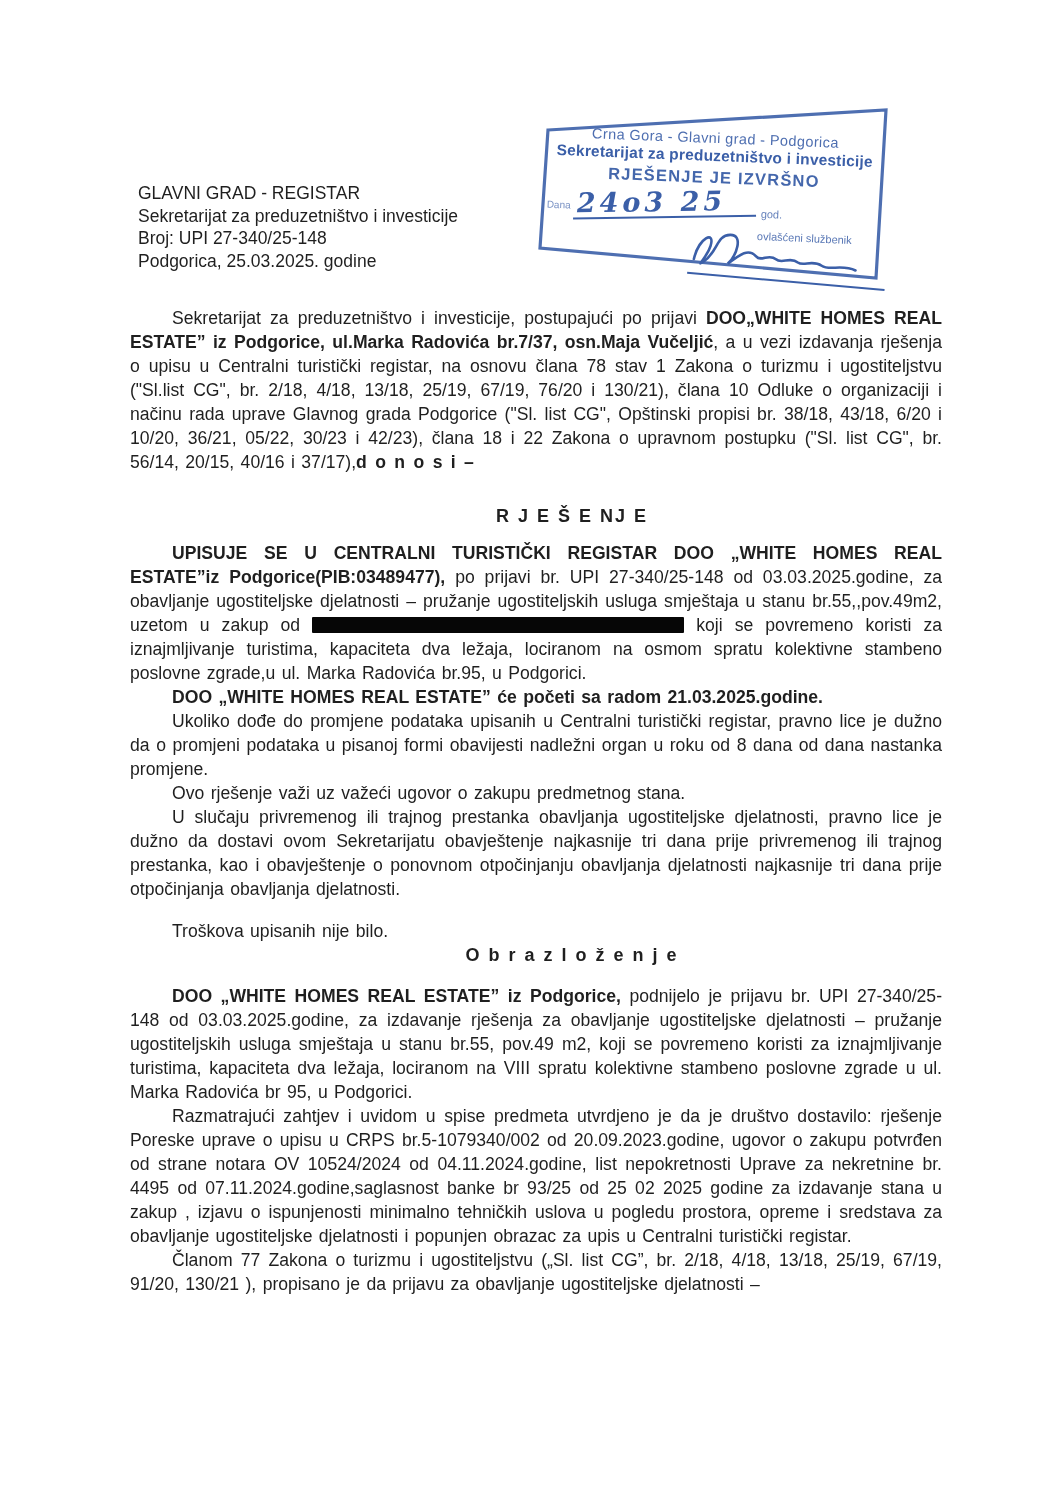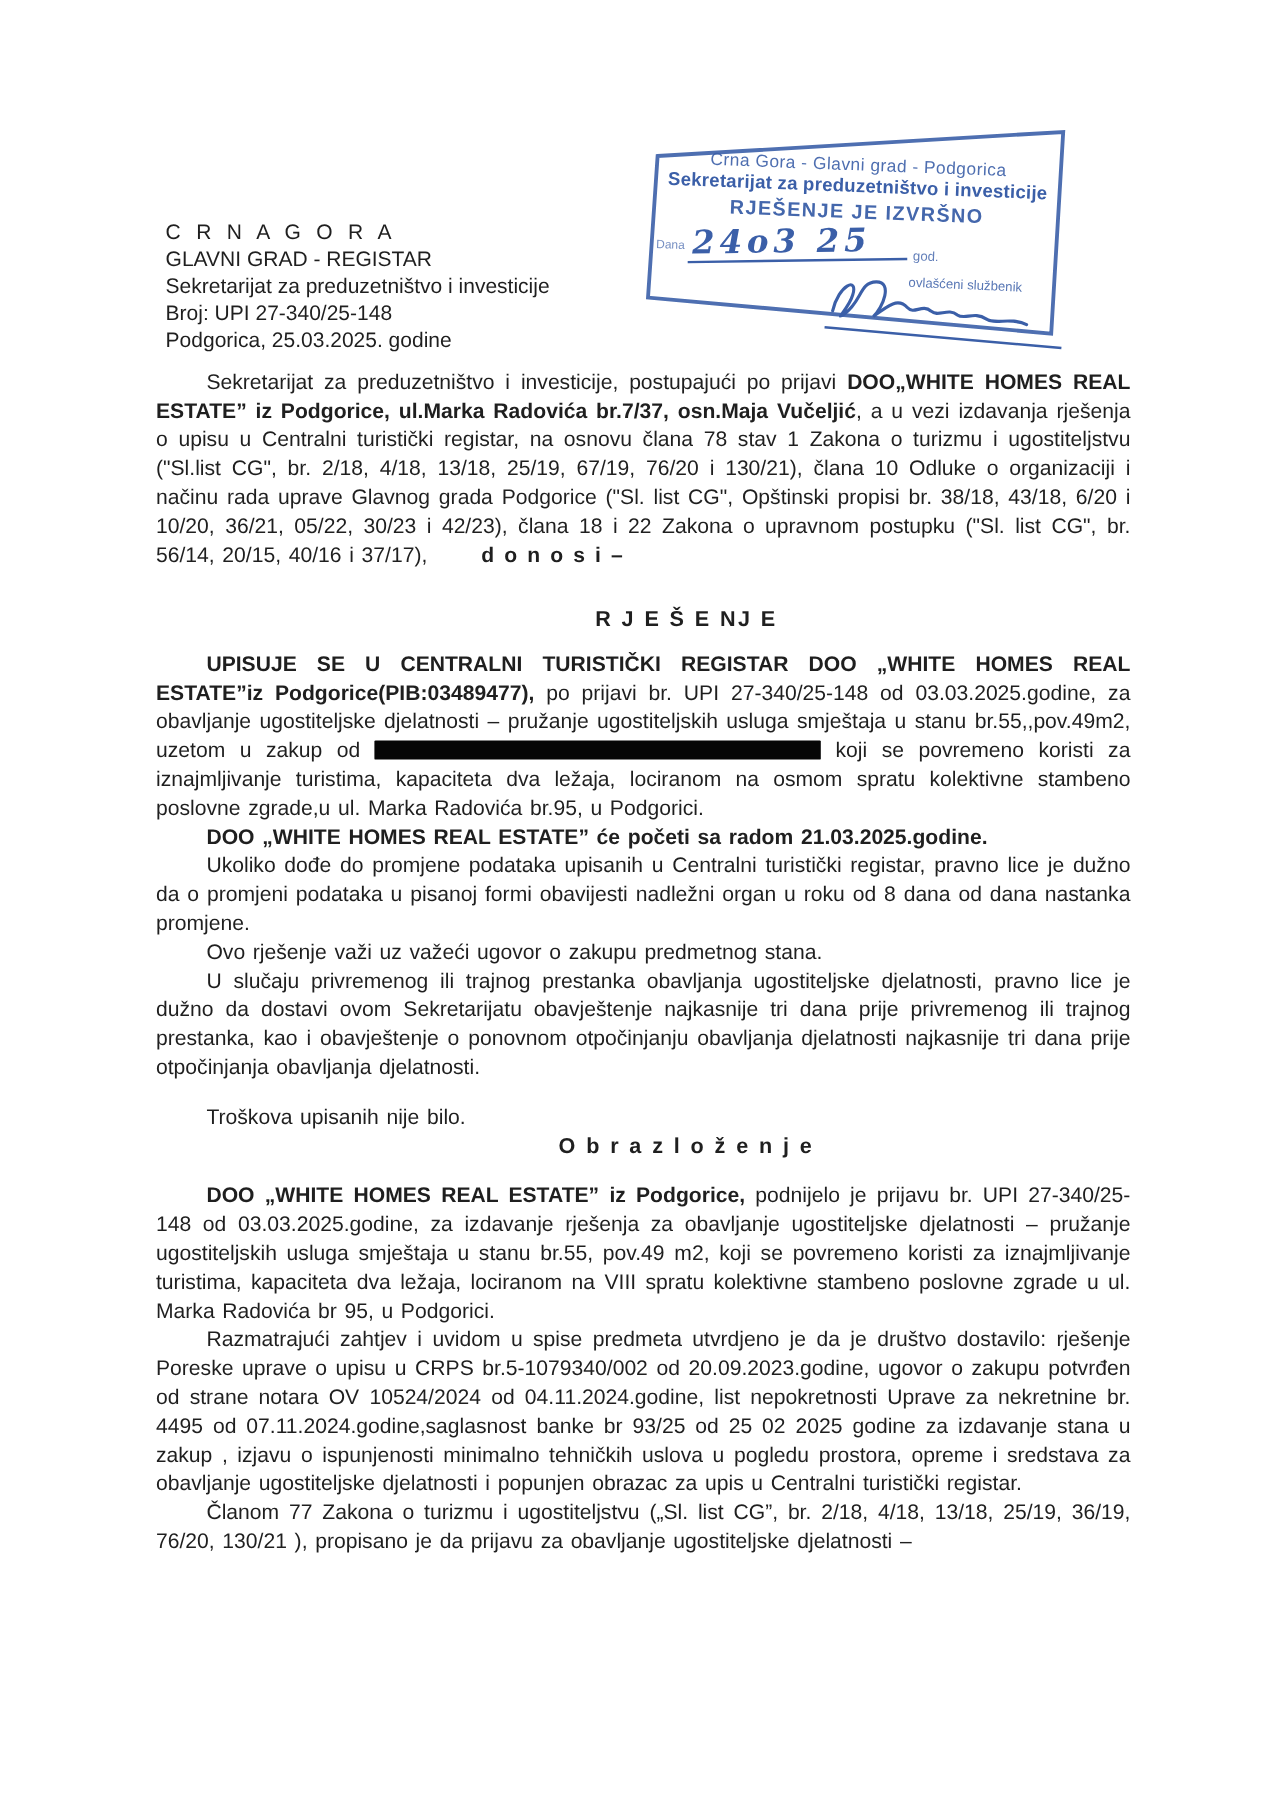--- a/index.html
+++ b/index.html
@@ -28,34 +28,33 @@
     transform:rotate(-3deg);border-bottom:2px solid currentColor;
     padding:0 30px 1px 4px;margin-left:2px;white-space:nowrap;
   }
   .stamp-god{font-size:11px;opacity:.8;padding-bottom:2px;margin-left:5px;}
   .stamp-officer{position:absolute;right:46px;top:126px;font-size:11px;opacity:.85;transform:rotate(2.5deg);}
   .stamp-sig{position:absolute;left:148px;top:122px;transform:rotate(3deg);}
   
   .doc-body{position:absolute;left:130px;top:306px;width:812px;font-size:17.6px;line-height:24px;text-align:justify;}
   .para{margin:0;text-indent:42px;word-spacing:1.5px;}
   .b{font-weight:bold;}
-  .spaced{letter-spacing:1px;margin-left:45px;}
+  .spaced{letter-spacing:1px;}
   .head{font-weight:bold;text-align:center;font-size:18px;letter-spacing:2px;transform:translateX(36px);}
   .head1{margin:30px 0 13px;}
   .head2{margin:0 0 17px;}
   .costs{margin-top:18px;}
   .redaction{display:inline-block;width:372px;height:16px;background:var(--redaction);vertical-align:-2px;border-radius:1px;}
 </style>
 </head>
 <body>
 
 <div class="page">
 
   <div class="letterhead">
-    <div class="lh-country">C R N A   G O R A</div>
     <div>GLAVNI GRAD - REGISTAR</div>
     <div>Sekretarijat za preduzetništvo i investicije</div>
     <div>Broj: UPI 27-340/25-148</div>
     <div>Podgorica, 25.03.2025. godine</div>
   </div>
 
   <div class="stamp">
     <svg class="stamp-border" width="362" height="182" viewBox="0 0 362 182">
       <polygon points="12,24 350,4 340,172 4,142" fill="none" stroke="currentColor" stroke-width="3.2" opacity="0.9"></polygon>
     </svg>
@@ -93,16 +92,16 @@
     <p class="para">U slučaju privremenog ili trajnog prestanka obavljanja ugostiteljske djelatnosti, pravno lice je dužno da dostavi ovom Sekretarijatu obavještenje najkasnije tri dana prije privremenog ili trajnog prestanka, kao i obavještenje o ponovnom otpočinjanju obavljanja djelatnosti najkasnije tri dana prije otpočinjanja obavljanja djelatnosti.</p>
 
     <p class="para costs">Troškova upisanih nije bilo.</p>
 
     <h2 class="head head2">O b r a z l o ž e n j e</h2>
 
     <p class="para"><span class="b">DOO „WHITE HOMES REAL ESTATE” iz Podgorice,</span><span> podnijelo je prijavu br. UPI 27-340/25-148 od 03.03.2025.godine, za izdavanje rješenja za obavljanje ugostiteljske djelatnosti – pružanje ugostiteljskih usluga smještaja u stanu br.55, pov.49 m2, koji se povremeno koristi za iznajmljivanje turistima, kapaciteta dva ležaja, lociranom na VIII spratu kolektivne stambeno poslovne zgrade u ul. Marka Radovića br 95, u Podgorici.</span></p>
 
     <p class="para">Razmatrajući zahtjev i uvidom u spise predmeta utvrdjeno je da je društvo dostavilo: rješenje Poreske uprave o upisu u CRPS br.5-1079340/002 od 20.09.2023.godine, ugovor o zakupu potvrđen od strane notara OV 10524/2024 od 04.11.2024.godine, list nepokretnosti Uprave za nekretnine br. 4495 od 07.11.2024.godine,saglasnost banke br 93/25 od 25 02 2025 godine za izdavanje stana u zakup , izjavu o ispunjenosti minimalno tehničkih uslova u pogledu prostora, opreme i sredstava za obavljanje ugostiteljske djelatnosti i popunjen obrazac za upis u Centralni turistički registar.</p>
 
-    <p class="para">Članom 77 Zakona o turizmu i ugostiteljstvu („Sl. list CG”, br. 2/18, 4/18, 13/18, 25/19, 36/19, 76/20, 130/21 ), propisano je da prijavu za obavljanje ugostiteljske djelatnosti –</p>
+    <p class="para">Članom 77 Zakona o turizmu i ugostiteljstvu („Sl. list CG”, br. 2/18, 4/18, 13/18, 25/19, 67/19, 91/20, 130/21 ), propisano je da prijavu za obavljanje ugostiteljske djelatnosti –</p>
 
   </div>
 </div>
 
 </body></html>

